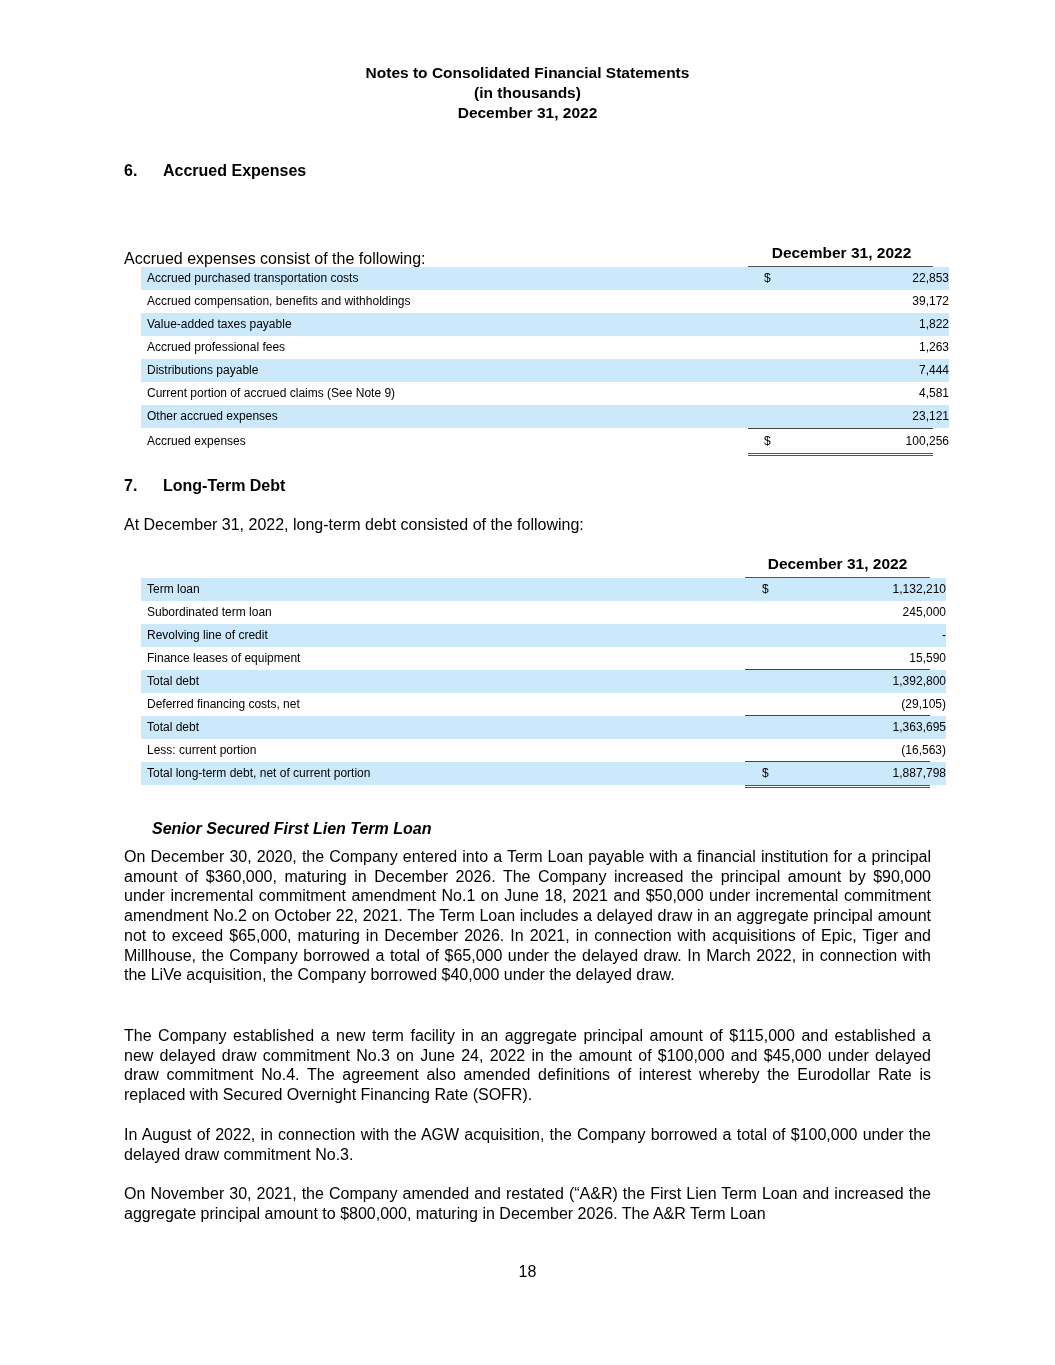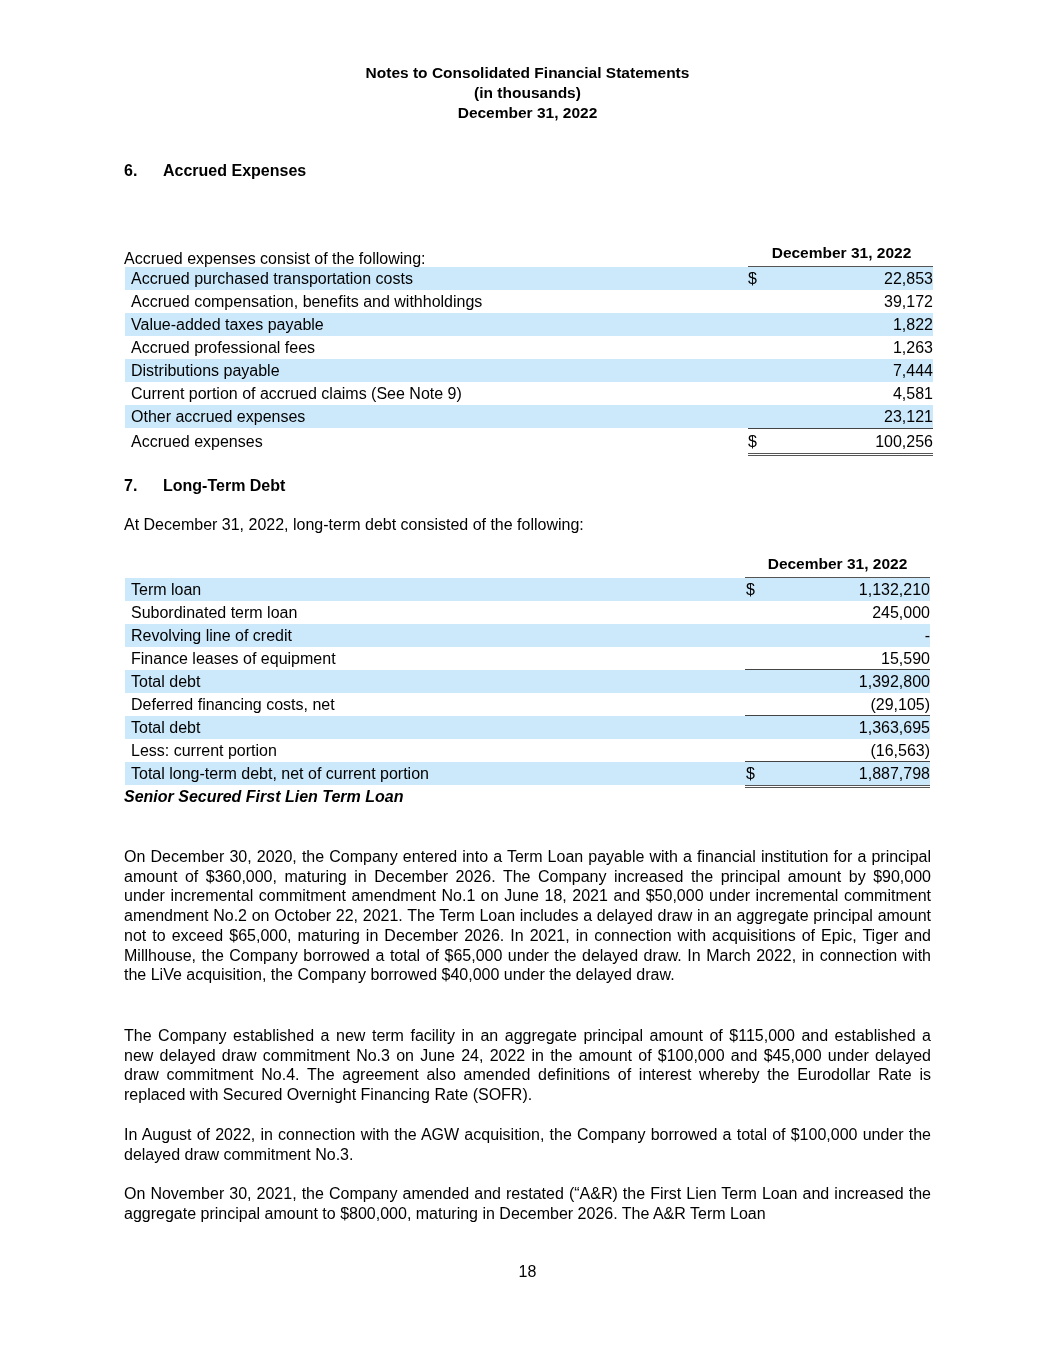--- a/index.html
+++ b/index.html
@@ -7,21 +7,21 @@
          font-family: "Liberation Sans", "DejaVu Sans", sans-serif; color: #000; }
   .page { position: absolute; left: 0; top: 0; width: 1055px; height: 1365px; }
   .header { position: absolute; top: 63px; left: 0; width: 1055px; text-align: center;
             font-weight: bold; font-size: 15.5px; line-height: 20px; }
   .sec-head { position: absolute; left: 124px; font-weight: bold; font-size: 16px; }
   .sec-head .num { display: inline-block; width: 39px; }
   .intro { position: absolute; left: 124px; font-size: 16px; }
   .tbl { position: absolute; left: 125px; }
   .tbl .colhead { position: absolute; font-weight: bold; font-size: 15.5px; text-align: center; }
   .tbl .colhead-rule { position: absolute; height: 1px; background: #555; }
-  .row { position: absolute; left: 0; height: 23px; font-size: 16px; line-height: 23px; }
+  .row { position: absolute; left: 16px; height: 23px; font-size: 12px; line-height: 23px; }
   .row.shaded { background: #cce9fb; }
   .row .label { position: absolute; left: 6px; top: 0; white-space: nowrap; }
   .row .dollar { position: absolute; top: 0; }
   .row .amt { position: absolute; top: 0; text-align: right; }
   .rule-single { position: absolute; height: 1px; background: #444; }
   .rule-double { position: absolute; height: 3px; border-top: 1px solid #555; border-bottom: 1px solid #555; box-sizing: border-box; }
   .subhead { position: absolute; left: 124px; font-weight: bold; font-style: italic; font-size: 16px; }
   .para { position: absolute; left: 124px; width: 807px; font-size: 16px; line-height: 19.7px;
           text-align: justify; }
   .pagenum { position: absolute; top: 1263px; left: 0; width: 1055px; text-align: center; font-size: 16px; }
@@ -130,21 +130,21 @@
     </div>
     <div class="rule-single" style="left:620px; width:185px; top:206px;"></div>
     <div class="row shaded" style="top:207px; width:805px;">
       <span class="label">Total long-term debt, net of current portion</span>
       <span class="dollar" style="left:621px;">$</span>
       <span class="amt" style="right:0;">1,887,798</span>
     </div>
     <div class="rule-double" style="left:620px; width:185px; top:230px;"></div>
   </div>
 
-  <div class="subhead" style="top:788px;">Senior Secured First Lien Term Loan</div>
+  <div class="subhead" style="top:820px;margin-left:28px;">Senior Secured First Lien Term Loan</div>
 
   <div class="para" style="top:847px;">On December 30, 2020, the Company entered into a Term Loan payable with a financial institution for a principal amount of $360,000, maturing in December 2026. The Company increased the principal amount by $90,000 under incremental commitment amendment No.1 on June 18, 2021 and $50,000 under incremental commitment amendment No.2 on October 22, 2021. The Term Loan includes a delayed draw in an aggregate principal amount not to exceed $65,000, maturing in December 2026. In 2021, in connection with acquisitions of Epic, Tiger and Millhouse, the Company borrowed a total of $65,000 under the delayed draw. In March 2022, in connection with the LiVe acquisition, the Company borrowed $40,000 under the delayed draw.</div>
   <div class="para" style="top:1026px;">The Company established a new term facility in an aggregate principal amount of $115,000 and established a new delayed draw commitment No.3 on June 24, 2022 in the amount of $100,000 and $45,000 under delayed draw commitment No.4. The agreement also amended definitions of interest whereby the Eurodollar Rate is replaced with Secured Overnight Financing Rate (SOFR).</div>
   <div class="para" style="top:1125px;">In August of 2022, in connection with the AGW acquisition, the Company borrowed a total of $100,000 under the delayed draw commitment No.3.</div>
   <div class="para" style="top:1184px;">On November 30, 2021, the Company amended and restated (“A&amp;R) the First Lien Term Loan and increased the aggregate principal amount to $800,000, maturing in December 2026. The A&amp;R Term Loan</div>
 
   <div class="pagenum">18</div>
 </div>
 
 </body></html>

